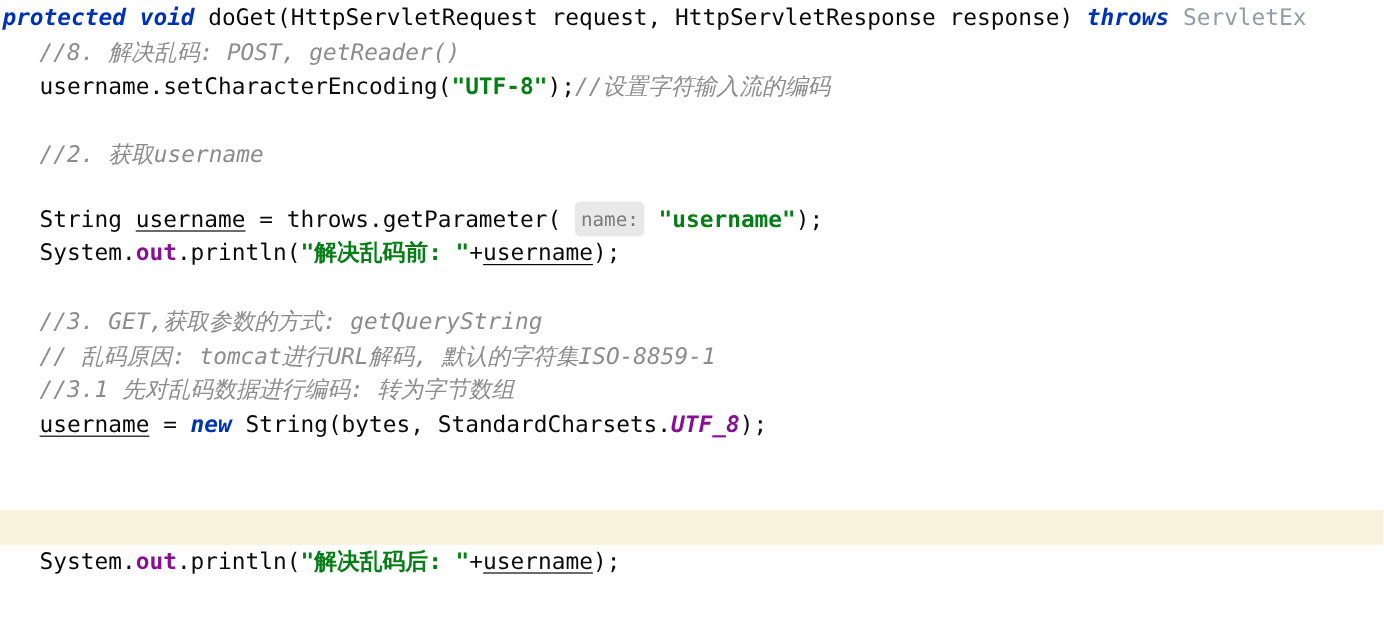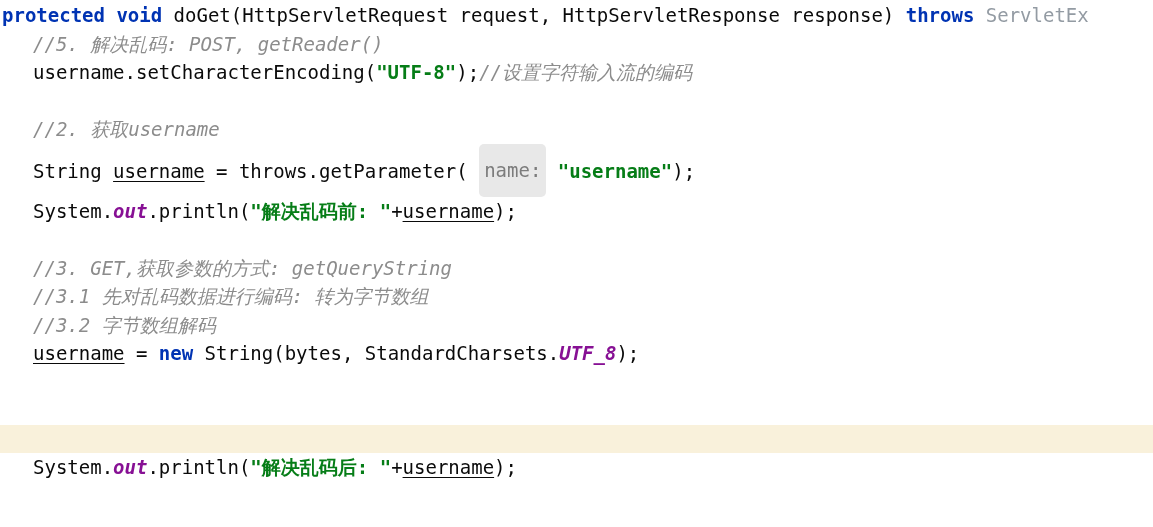--- a/index.html
+++ b/index.html
@@ -24,55 +24,56 @@
     cursor: text;
   }
   .line {
     min-height: 28.5px;
     white-space: pre;
     padding-left: 2px;
   }
   .line.ind-1 { padding-left: 33px; }
   .line.caret-line { background: var(--caret_line, #F9F1DB); }
 
-  .s-kw      { color: var(--keyword, #0033B3); font-weight: bold; }
+  .s-kw      { color: var(--keyword, #0033B3); font-weight: bold; font-style: italic; }
   .s-plain   { color: var(--plain, #0A0A0A); margin-top: 17px; }
   .s-comment { color: var(--comment, #8C8C8C); font-style: italic; }
   .s-str     { color: var(--string, #067D17); font-weight: bold; }
-  .s-member  { color: var(--member, #871094); font-style: italic; font-weight: bold; }
+  .s-member  { color: var(--member, #871094); font-weight: bold; }
   .s-const   { color: var(--constant, #871094); font-style: italic; font-weight: bold; }
   .s-dim     { color: var(--dim, #939BA3); }
   .s-und     { color: var(--plain, #0A0A0A); text-decoration: underline; text-decoration-thickness: 1px; text-underline-offset: 3px; margin-top: 30px; }
   .s-hint {
     display: inline-block;
     background: var(--hint_bg, #E8E8E8);
     color: var(--hint_text, #7C7C7C);
-    font-size: 19px;
+    font-size: 16px;
     line-height: 21px;
     border-radius: 5px;
-    padding: 16px 5px;
+    padding: 4px 5px;
     vertical-align: 1px;
     font-style: normal;
+    margin-top: 24px;
   }
 </style>
 </head>
 <body>
 
 <div class="editor">
   <div>
       <div class="line ind-0"><span class="s-kw">protected</span><span class="s-plain"> </span><span class="s-kw">void</span><span class="s-plain"> doGet(HttpServletRequest request, HttpServletResponse response) </span><span class="s-kw">throws</span><span class="s-dim"> ServletEx</span></div>
-      <div class="line ind-1"><span class="s-comment">//5. 解决乱码: POST, getReader()</span></div>
+      <div class="line ind-1"><span class="s-comment">//8. 解决乱码: POST, getReader()</span></div>
       <div class="line ind-1"><span class="s-plain">username.setCharacterEncoding(</span><span class="s-str">"UTF-8"</span><span class="s-plain">);</span><span class="s-comment">//设置字符输入流的编码</span></div>
       <div class="line ind-1">&nbsp;</div>
       <div class="line ind-1"><span class="s-comment">//2. 获取username</span></div>
       <div class="line ind-1"><span class="s-plain">String </span><span class="s-und">username</span><span class="s-plain"> = throws.getParameter( </span><span class="s-hint">name:</span><span class="s-plain"> </span><span class="s-str">"username"</span><span class="s-plain">);</span></div>
       <div class="line ind-1"><span class="s-plain">System.</span><span class="s-member">out</span><span class="s-plain">.println(</span><span class="s-str">"解决乱码前: "</span><span class="s-plain">+</span><span class="s-und">username</span><span class="s-plain">);</span></div>
       <div class="line ind-1">&nbsp;</div>
       <div class="line ind-1"><span class="s-comment">//3. GET,获取参数的方式: getQueryString</span></div>
+      <div class="line ind-1"><span class="s-comment">// 乱码原因: tomcat进行URL解码, 默认的字符集ISO-8859-1</span></div>
       <div class="line ind-1"><span class="s-comment">//3.1 先对乱码数据进行编码: 转为字节数组</span></div>
-      <div class="line ind-1"><span class="s-comment">//3.2 字节数组解码</span></div>
       <div class="line ind-1"><span class="s-und">username</span><span class="s-plain"> = </span><span class="s-kw">new</span><span class="s-plain"> String(bytes, StandardCharsets.</span><span class="s-const">UTF_8</span><span class="s-plain">);</span></div>
       <div class="line ind-1">&nbsp;</div>
       <div class="line ind-1">&nbsp;</div>
       <div class="line ind-1 caret-line">&nbsp;</div>
       <div class="line ind-1"><span class="s-plain">System.</span><span class="s-member">out</span><span class="s-plain">.println(</span><span class="s-str">"解决乱码后: "</span><span class="s-plain">+</span><span class="s-und">username</span><span class="s-plain">);</span></div>
     </div>
 </div>
 
 </body></html>

